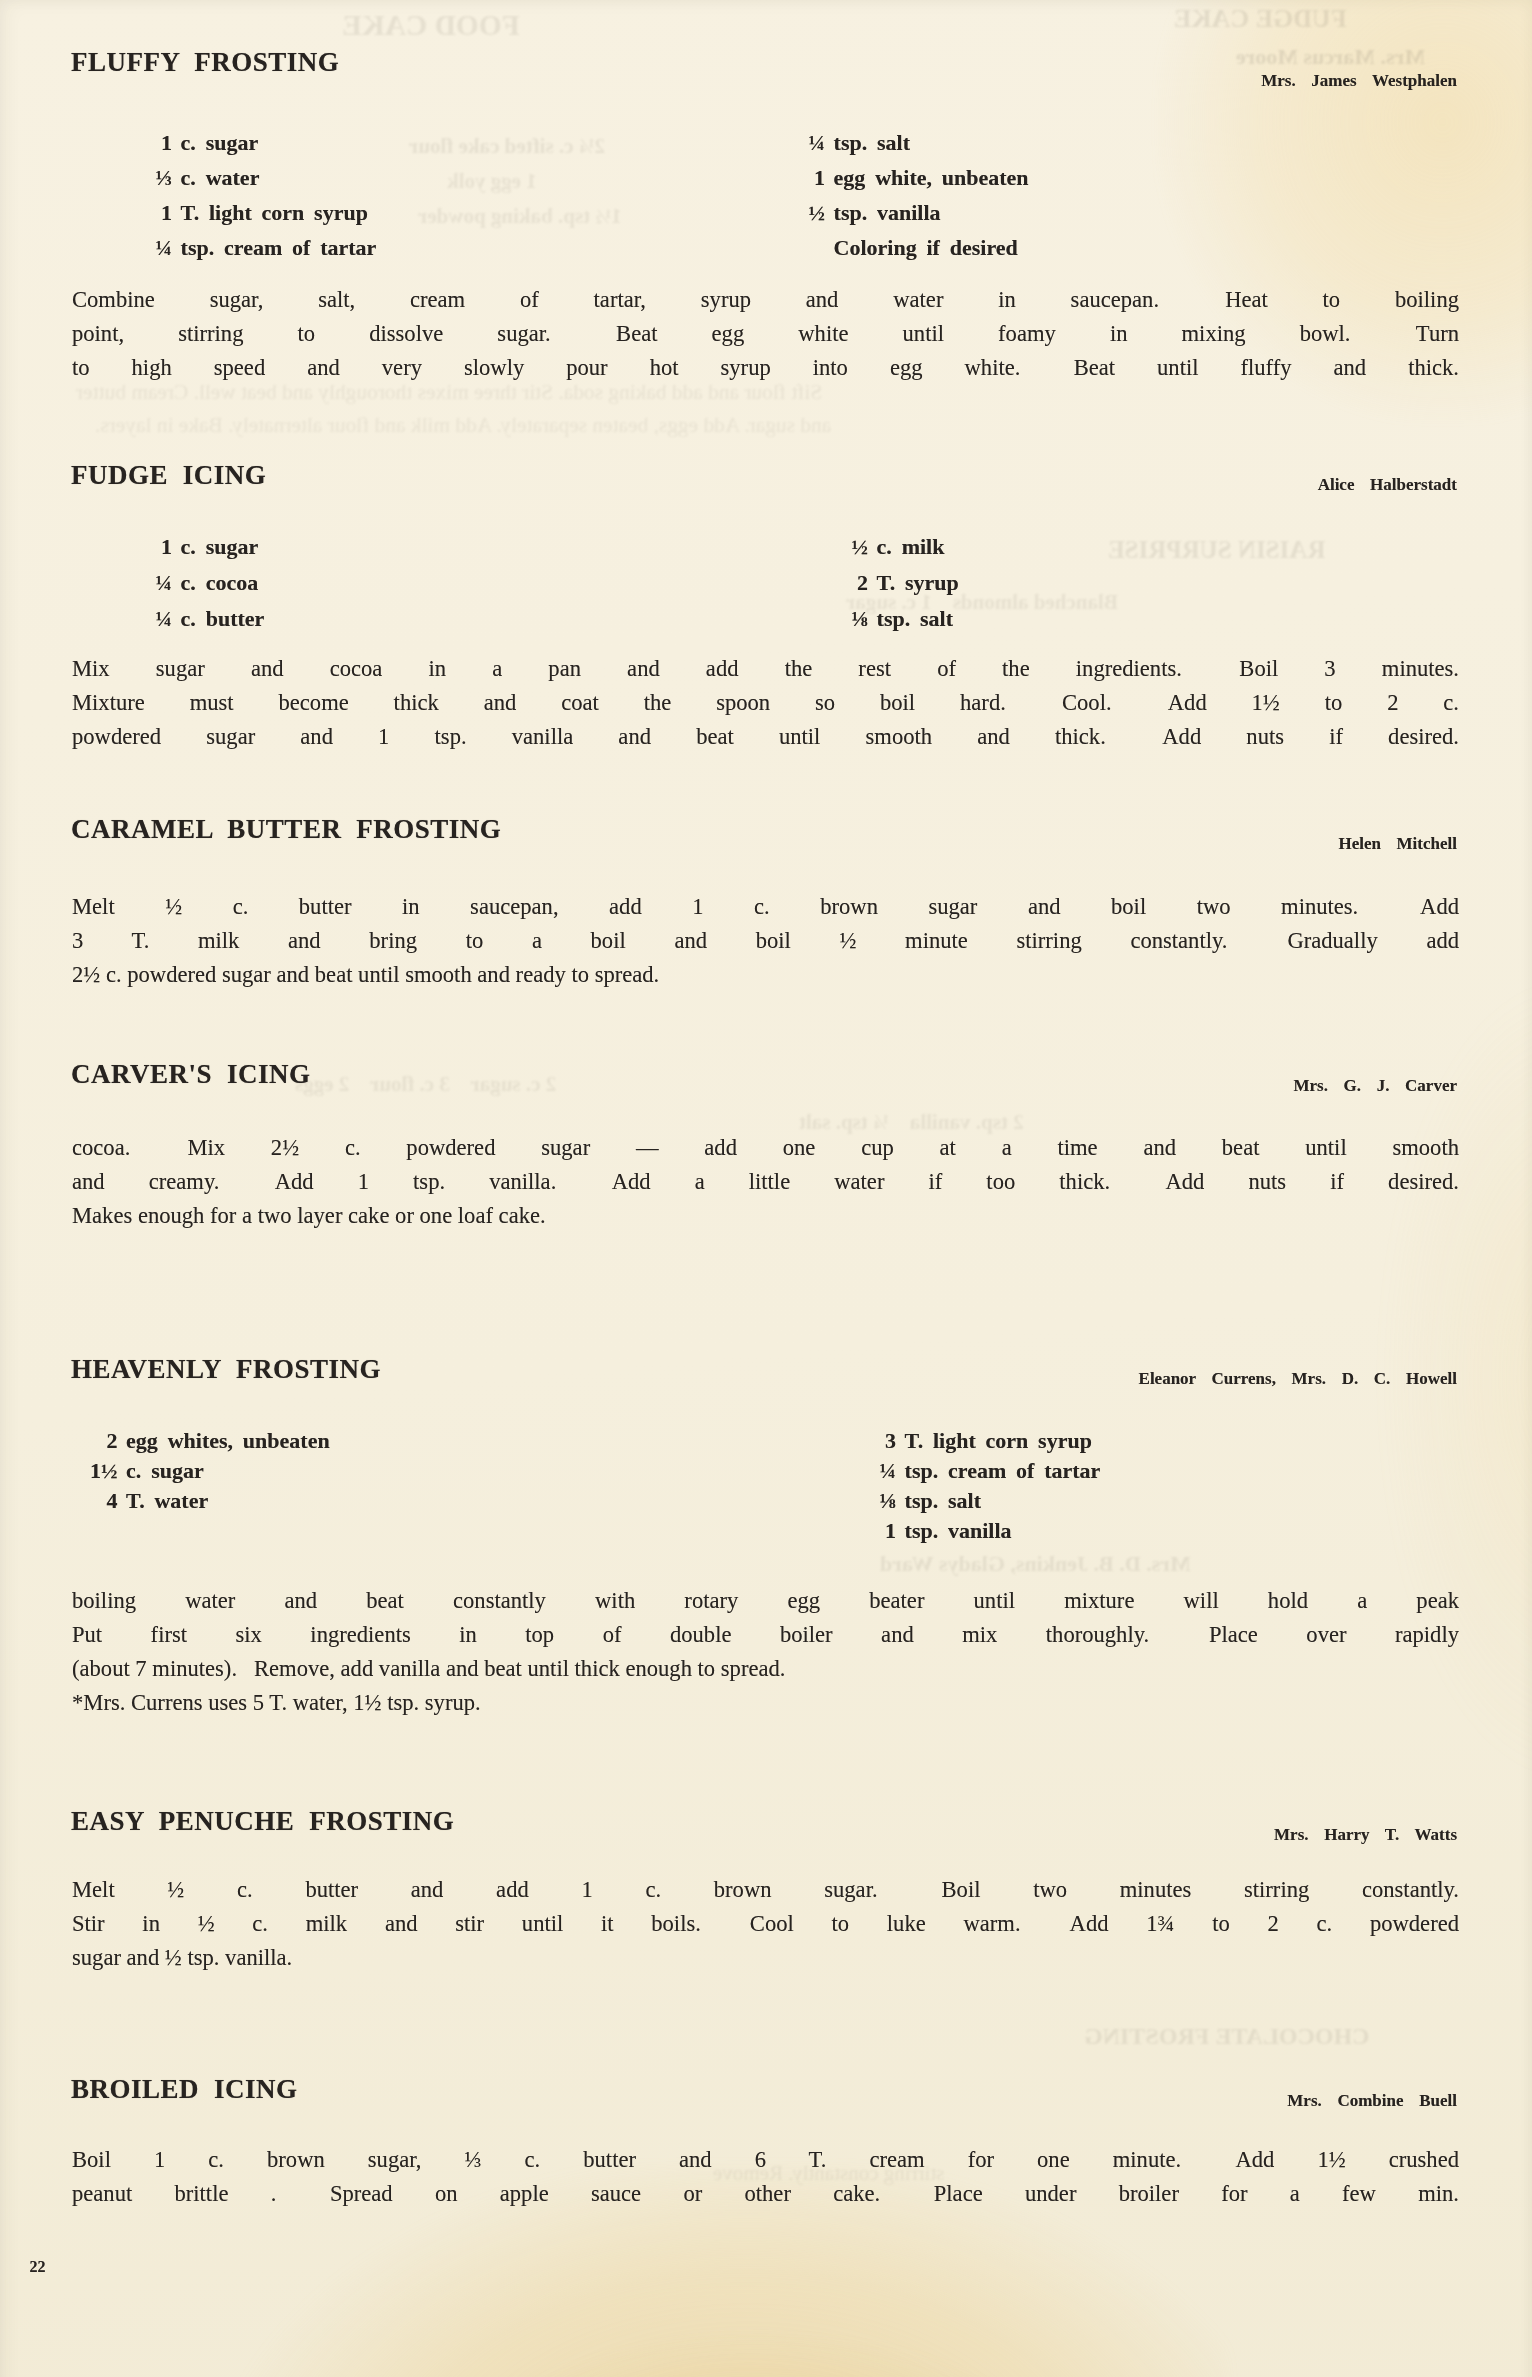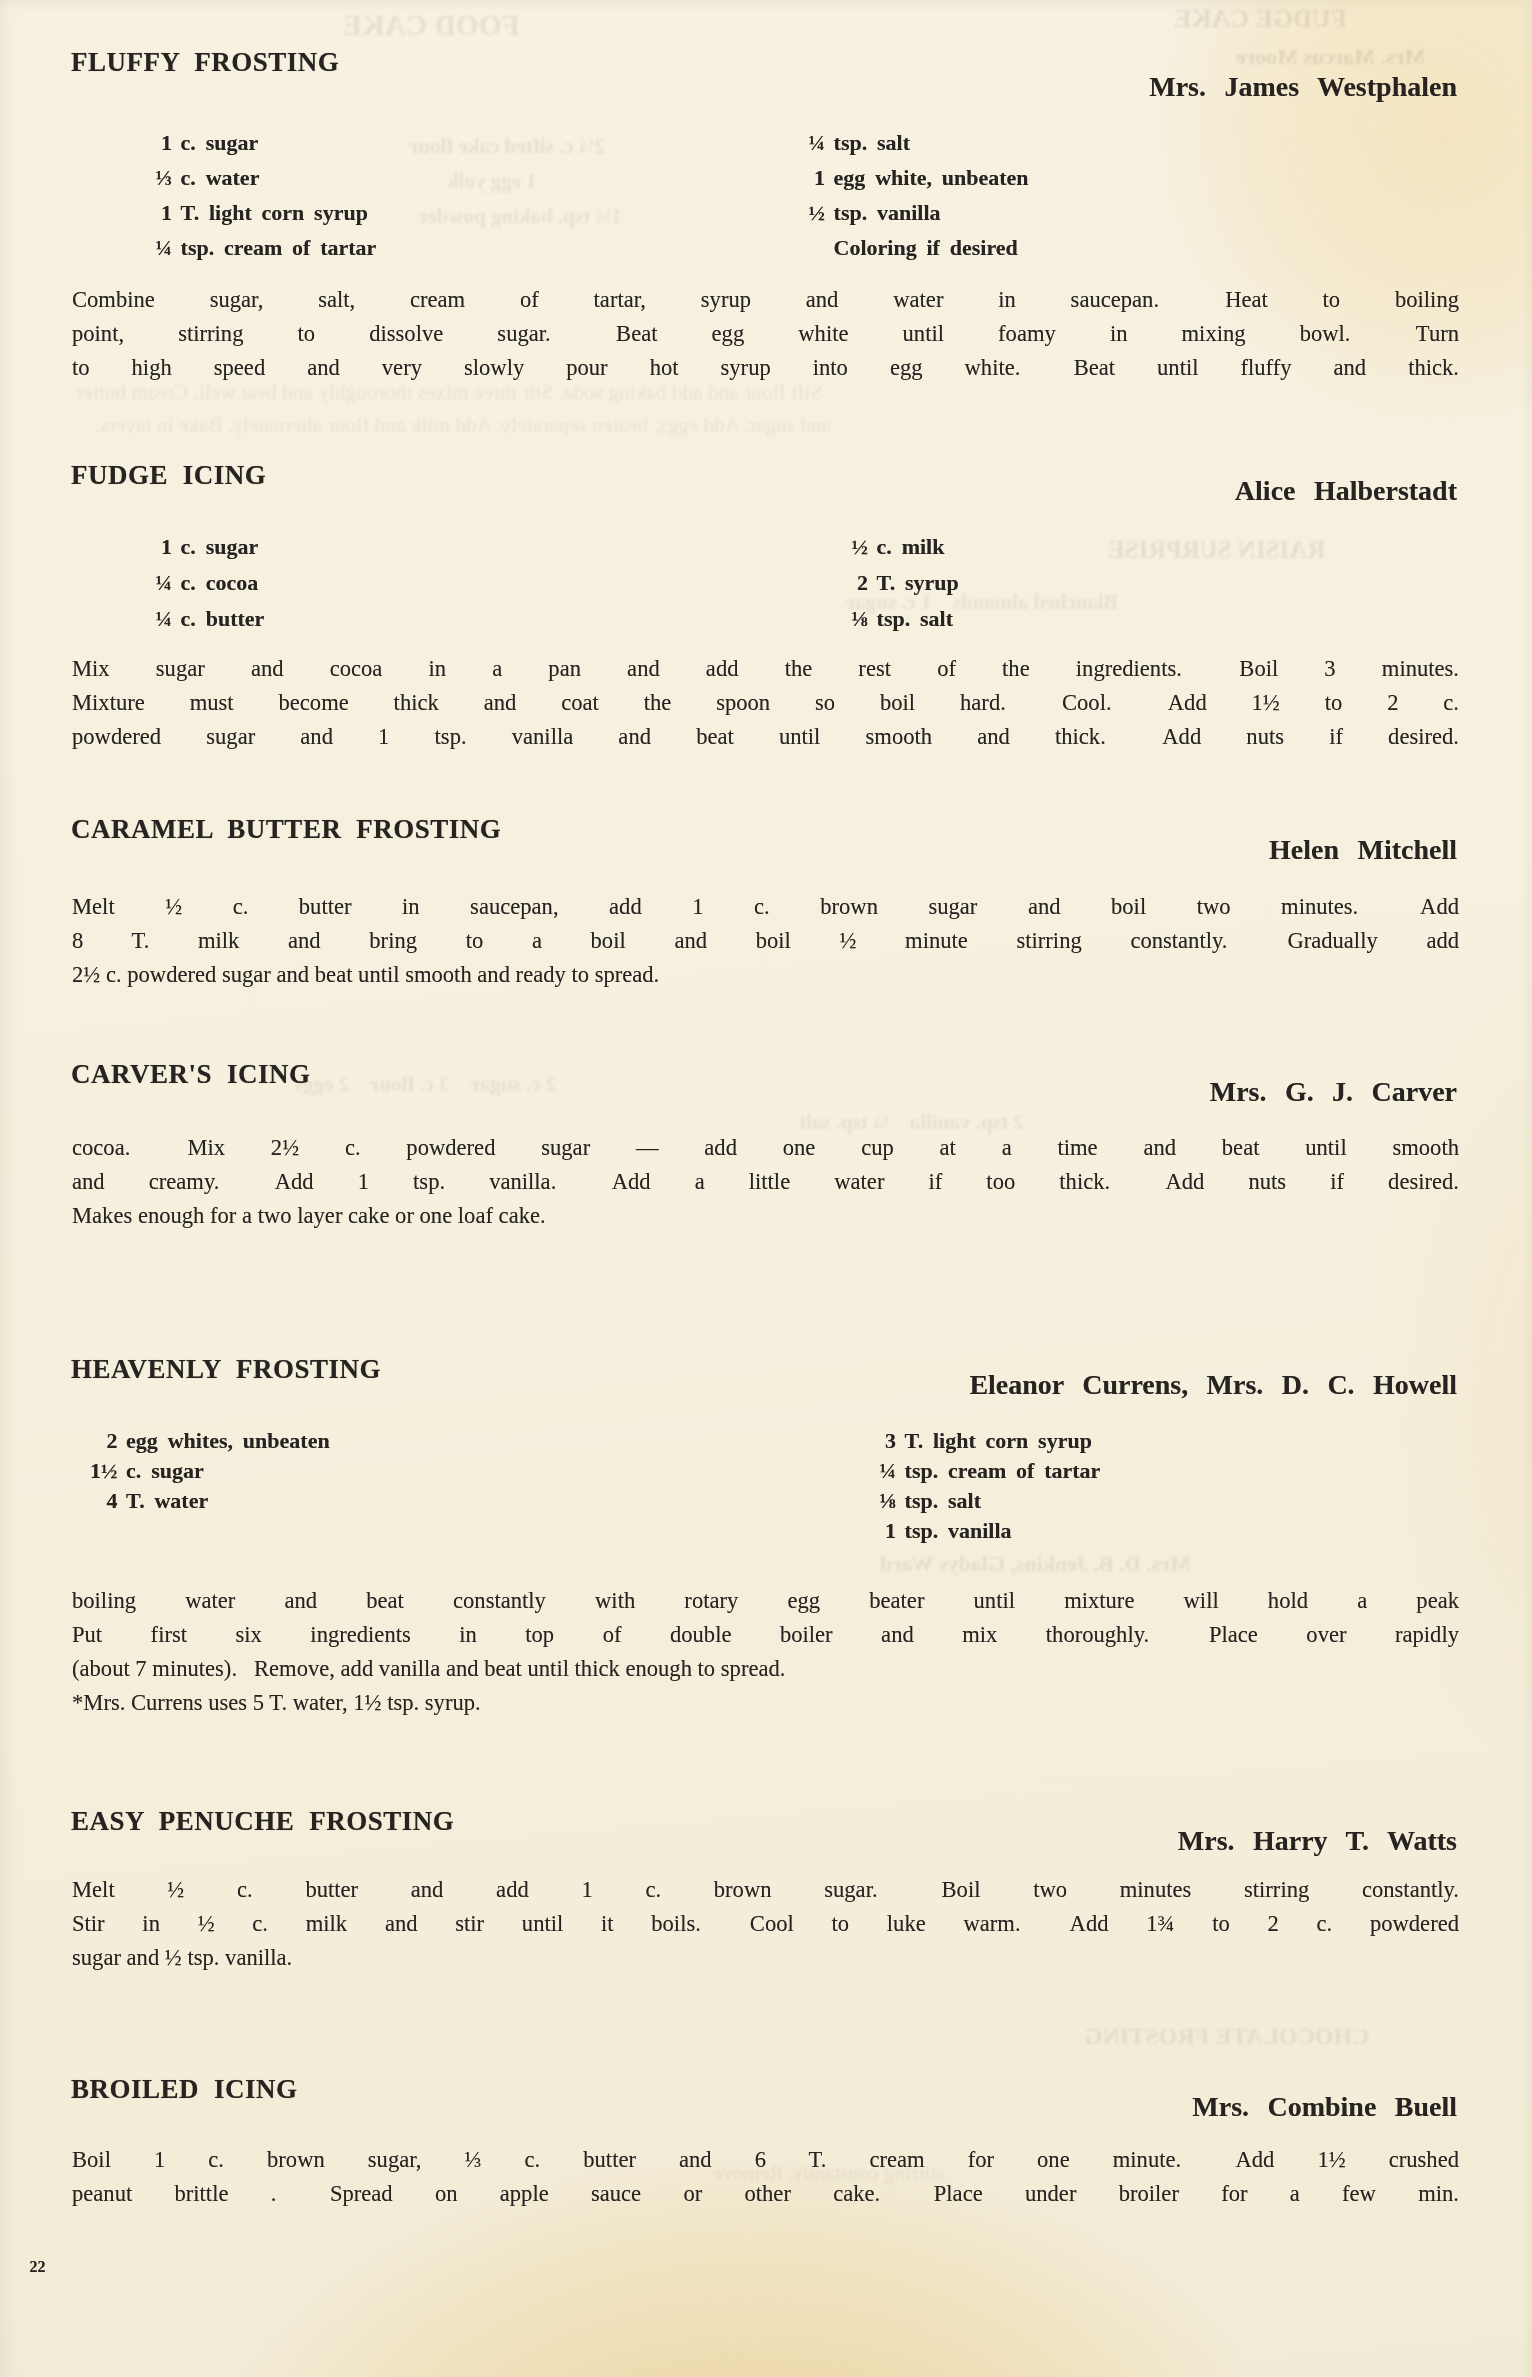--- a/index.html
+++ b/index.html
@@ -48,21 +48,21 @@
   
   .title{
     position:absolute;left:71px;
     font-size:27px;font-weight:700;
     letter-spacing:0.5px;word-spacing:7.6px;
     text-shadow:0 0 0.7px rgba(38,34,32,.45);
     white-space:nowrap;
   }
   .byline{
     position:absolute;right:76px;
-    font-size:28px;font-weight:700;
+    font-size:17px;font-weight:700;
     word-spacing:11.4px;white-space:nowrap;
     text-shadow:0 0 0.6px rgba(38,34,32,.4);
   }
   .ing-col{
     position:absolute;
     font-size:22px;font-weight:700;
     white-space:nowrap;
     text-shadow:0 0 0.6px rgba(38,34,32,.4);
   }
   .ing-row{display:flex;align-items:baseline;}
@@ -193,21 +193,21 @@
       <div class="jline">Mixture must become thick and coat the spoon so boil hard.  Cool.  Add 1½ to 2 c.</div>
       <div class="jline">powdered sugar and 1 tsp. vanilla and beat until smooth and thick.  Add nuts if desired.</div>
     </div>
   </section>
 
   <section>
     <h2 class="title" style="top:792px">CARAMEL BUTTER FROSTING</h2>
     <div class="byline" style="top:834px">Helen Mitchell</div>
     <div class="para" style="top:890px">
       <div class="jline">Melt ½ c. butter in saucepan, add 1 c. brown sugar and boil two minutes.  Add</div>
-      <div class="jline">8 T. milk and bring to a boil and boil ½ minute stirring constantly.  Gradually add</div>
+      <div class="jline">3 T. milk and bring to a boil and boil ½ minute stirring constantly.  Gradually add</div>
       <div class="jline short">2½ c. powdered sugar and beat until smooth and ready to spread.</div>
     </div>
   </section>
 
   <section>
     <h2 class="title" style="top:1037px">CARVER'S ICING</h2>
     <div class="byline" style="top:1076px">Mrs. G. J. Carver</div>
     <div class="para" style="top:1131px">
       <div class="jline">cocoa.  Mix 2½ c. powdered sugar — add one cup at a time and beat until smooth</div>
       <div class="jline">and creamy.  Add 1 tsp. vanilla.  Add a little water if too thick.  Add nuts if desired.</div>

